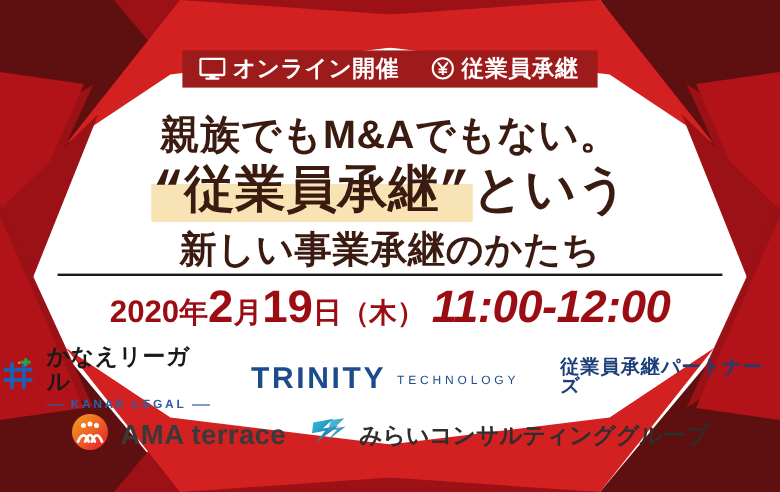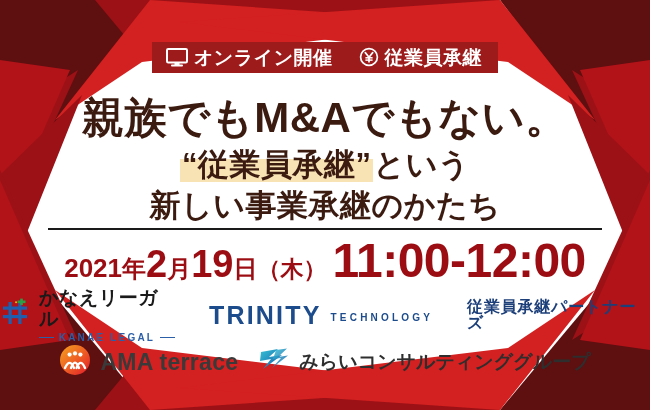--- a/index.html
+++ b/index.html
@@ -29,22 +29,22 @@
   .badge .seg{display:flex;align-items:center;gap:6px;}
   .badge .seg + .seg{margin-left:16px;}
   .badge .ic{display:inline-flex;align-items:center;justify-content:center;}
 
   
   .title{
     position:absolute;left:0;right:0;top:92px;
     text-align:center;color:#3B1A10;
     font-weight:700;line-height:1.24;letter-spacing:.5px;
   }
-  .title .l1{font-size:42px;display:block;}
-  .title .l2{font-size:31px;display:block;margin-top:2px;}
+  .title .l1{font-size:33px;display:block;}
+  .title .l2{font-size:42px;display:block;margin-top:2px;font-family:Liberation Mono, monospace;}
   .title .l3{font-size:31px;display:block;margin-top:2px;}
   .hl{
     background:linear-gradient(to top,#F8E3B4 0%,#F8E3B4 66%,rgba(248,227,180,0) 66%);
     padding:0 2px;
   }
 
   
   .rule{
     position:absolute;left:48px;width:554px;top:228px;height:2px;background:#1a1a1a;
   }
@@ -52,37 +52,37 @@
   
   .date{
     position:absolute;left:0;right:0;top:237px;
     text-align:center;color:#9B0D12;font-weight:700;line-height:1;
     white-space:nowrap;
   }
   .date .yy{font-size:26px;}
   .date .big{font-size:38px;}
   .date .sm{font-size:24px;}
   .date .paren{font-size:23px;}
-  .date .time{font-size:48px;margin-left:6px;letter-spacing:-.5px;}
+  .date .time{font-size:38px;margin-left:6px;letter-spacing:-.5px;font-style:italic;}
 
   
   .logo-row{position:absolute;left:0;right:0;display:flex;justify-content:center;align-items:center;}
   .row1{top:288px;gap:34px;}
   .row2{top:344px;gap:20px;}
   .logo{display:flex;align-items:center;gap:9px;}
 
   .kanae-txt{display:flex;flex-direction:column;align-items:flex-end;}
   .kanae-jp{font-size:19px;font-weight:700;color:#1a1a1a;letter-spacing:.5px;line-height:1.1;}
   .kanae-en{font-size:10px;font-weight:700;color:#2B5FA8;letter-spacing:2.2px;
             display:flex;align-items:center;gap:5px;width:100%;justify-content:center;margin-top:2px;}
   .kanae-en::before,.kanae-en::after{content:"";height:1px;background:#2B5FA8;flex:1;}
 
   .trinity{display:flex;flex-direction:row;align-items:center;line-height:1;}
   .trinity-1{font-size:25px;font-weight:700;color:#1C4C8C;letter-spacing:2.2px;}
-  .trinity-2{font-size:10px;font-weight:700;color:#1C4C8C;letter-spacing:3.2px;margin-top:6px;}
+  .trinity-2{font-size:10px;font-weight:400;color:#1C4C8C;letter-spacing:3.2px;margin-top:6px;}
 
   .esp{display:flex;flex-direction:column;align-items:flex-end;line-height:1;}
   .esp-jp{font-size:16px;font-weight:700;color:#1C3F7A;letter-spacing:.8px;}
   .esp-en{font-size:10px;font-weight:700;color:#B9943F;letter-spacing:2.4px;margin-top:5px;
           display:flex;align-items:center;gap:6px;width:100%;justify-content:center;}
   .esp-en::before,.esp-en::after{content:"";height:1px;background:#B9943F;flex:1;min-width:16px;}
 
   .ama-txt{font-size:23px;font-weight:600;color:#3A3A3A;letter-spacing:.3px;}
   .mirai-txt{font-size:19px;font-weight:700;color:#2E2E2E;letter-spacing:0px;}
 </style>
@@ -146,21 +146,21 @@
   </div>
 
   <div class="title">
     <span class="l1">親族でもM&amp;Aでもない。</span>
     <span class="l2"><span class="hl"><span>“</span><span>従業員承継</span><span>”</span></span><span>という</span></span>
     <span class="l3">新しい事業承継のかたち</span>
   </div>
 
   <div class="rule"></div>
 
-  <div class="date"><span class="yy">2021</span><span class="sm">年</span><span class="big">2</span><span class="sm">月</span><span class="big">19</span><span class="sm">日</span><span class="paren">（木）</span><span class="time">11:00-12:00</span></div>
+  <div class="date"><span class="yy">2020</span><span class="sm">年</span><span class="big">2</span><span class="sm">月</span><span class="big">19</span><span class="sm">日</span><span class="paren">（木）</span><span class="time">11:00-12:00</span></div>
 
   <div class="logo-row row1">
 
     <div class="logo">
       <span>
         <svg width="30" height="30" viewBox="0 0 30 30">
           <rect x="3" y="8.5" width="24" height="3.2" fill="#1F5FB0"></rect>
           <rect x="3" y="17" width="24" height="3.2" fill="#1F5FB0"></rect>
           <rect x="8.5" y="4" width="3.2" height="22" fill="#1F5FB0"></rect>
           <rect x="18.3" y="4" width="3.2" height="22" fill="#1F5FB0"></rect>

